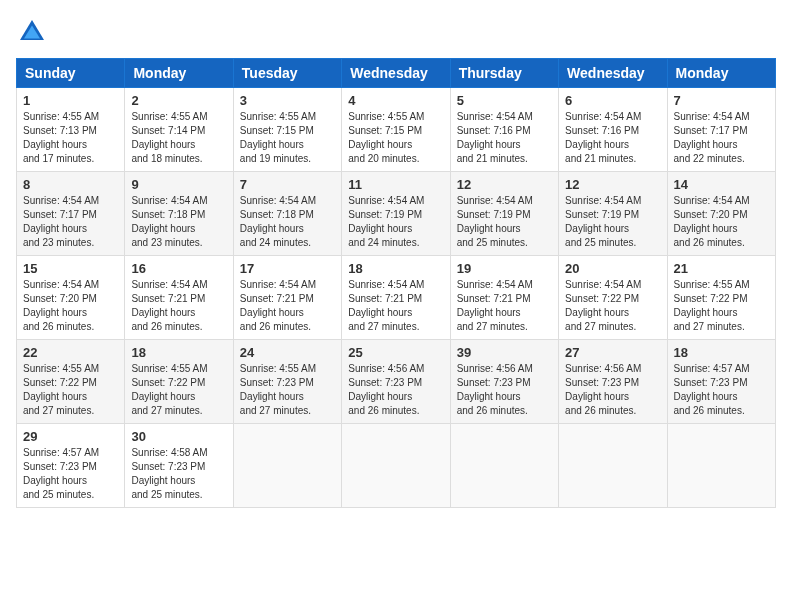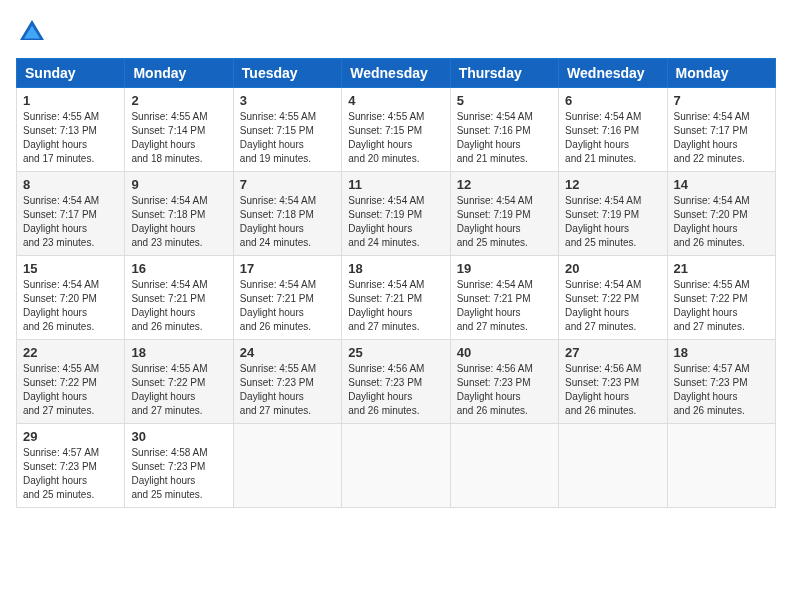--- a/index.html
+++ b/index.html
@@ -222,21 +222,21 @@
       </td>
         <td>
         <span class="day-num">24</span>
         <span class="day-info">Sunrise: 4:55 AM<br>Sunset: 7:23 PM<br>Daylight hours<br>and 27 minutes.</span>
       </td>
         <td>
         <span class="day-num">25</span>
         <span class="day-info">Sunrise: 4:56 AM<br>Sunset: 7:23 PM<br>Daylight hours<br>and 26 minutes.</span>
       </td>
         <td>
-        <span class="day-num">40</span>
+        <span class="day-num">39</span>
         <span class="day-info">Sunrise: 4:56 AM<br>Sunset: 7:23 PM<br>Daylight hours<br>and 26 minutes.</span>
       </td>
         <td>
         <span class="day-num">27</span>
         <span class="day-info">Sunrise: 4:56 AM<br>Sunset: 7:23 PM<br>Daylight hours<br>and 26 minutes.</span>
       </td>
         <td>
         <span class="day-num">18</span>
         <span class="day-info">Sunrise: 4:57 AM<br>Sunset: 7:23 PM<br>Daylight hours<br>and 26 minutes.</span>
       </td>

